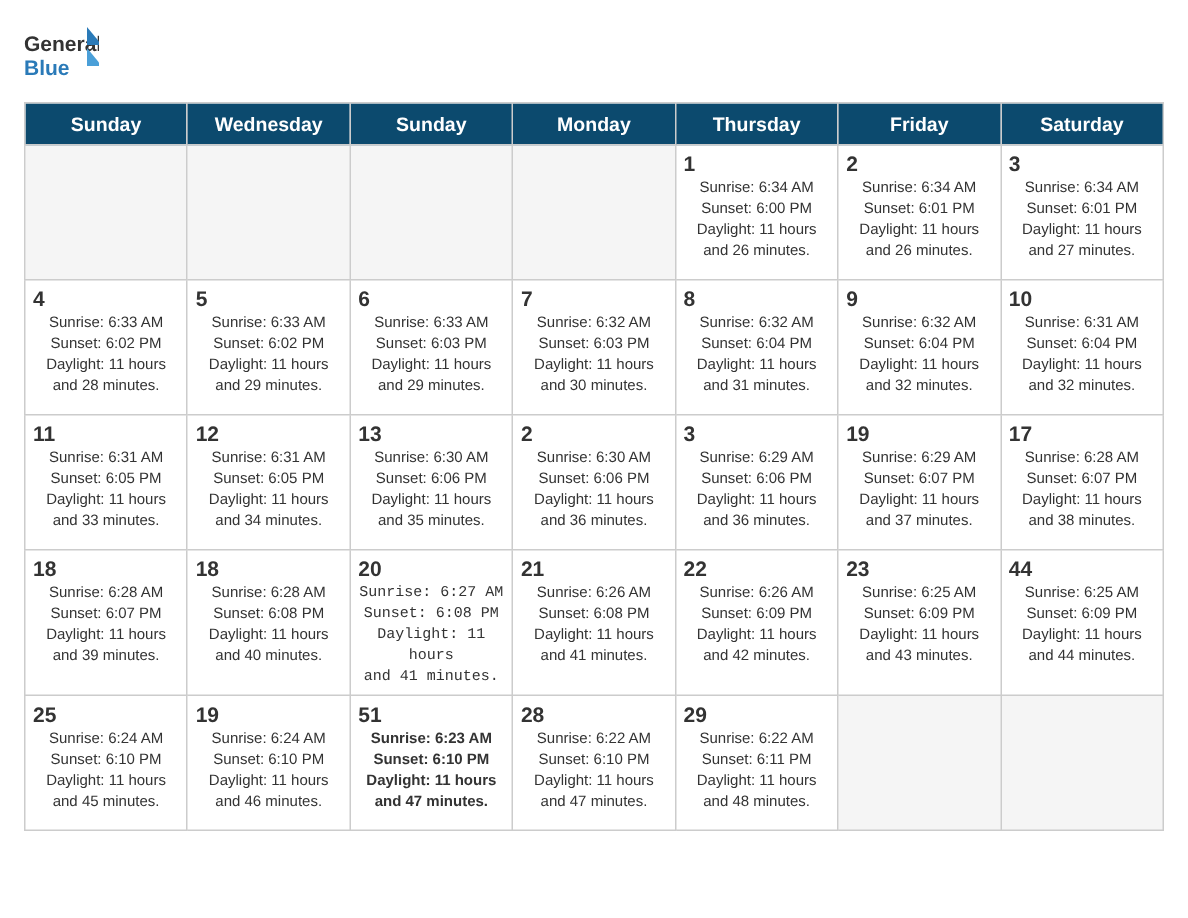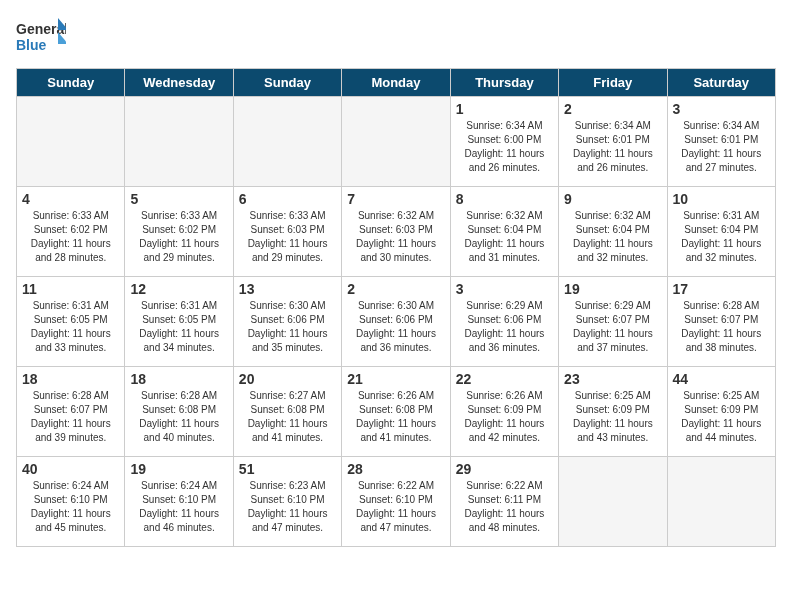--- a/index.html
+++ b/index.html
@@ -241,21 +241,21 @@
         </td>
         <td>
           <div class="day-number">18</div>
           <div class="day-info" style="white-space: pre-line;">Sunrise: 6:28 AM
 Sunset: 6:08 PM
 Daylight: 11 hours
 and 40 minutes.</div>
         </td>
         <td>
           <div class="day-number">20</div>
-          <div class="day-info" style="white-space: pre-line;">Sunrise: 6:27 AM
+          <div class="day-info" style="white-space: pre-line; font-family: Liberation Mono, monospace;">Sunrise: 6:27 AM
 Sunset: 6:08 PM
 Daylight: 11 hours
 and 41 minutes.</div>
         </td>
         <td>
           <div class="day-number">21</div>
           <div class="day-info" style="white-space: pre-line;">Sunrise: 6:26 AM
 Sunset: 6:08 PM
 Daylight: 11 hours
 and 41 minutes.</div>
@@ -277,36 +277,36 @@
         <td>
           <div class="day-number">44</div>
           <div class="day-info" style="white-space: pre-line;">Sunrise: 6:25 AM
 Sunset: 6:09 PM
 Daylight: 11 hours
 and 44 minutes.</div>
         </td>
       </tr>
       <tr>
         <td>
-          <div class="day-number">40</div>
+          <div class="day-number">25</div>
           <div class="day-info" style="white-space: pre-line;">Sunrise: 6:24 AM
 Sunset: 6:10 PM
 Daylight: 11 hours
 and 45 minutes.</div>
         </td>
         <td>
           <div class="day-number">19</div>
           <div class="day-info" style="white-space: pre-line;">Sunrise: 6:24 AM
 Sunset: 6:10 PM
 Daylight: 11 hours
 and 46 minutes.</div>
         </td>
         <td>
           <div class="day-number">51</div>
-          <div class="day-info" style="white-space: pre-line;">Sunrise: 6:23 AM
+          <div class="day-info" style="white-space: pre-line; font-weight: bold;">Sunrise: 6:23 AM
 Sunset: 6:10 PM
 Daylight: 11 hours
 and 47 minutes.</div>
         </td>
         <td>
           <div class="day-number">28</div>
           <div class="day-info" style="white-space: pre-line;">Sunrise: 6:22 AM
 Sunset: 6:10 PM
 Daylight: 11 hours
 and 47 minutes.</div>

